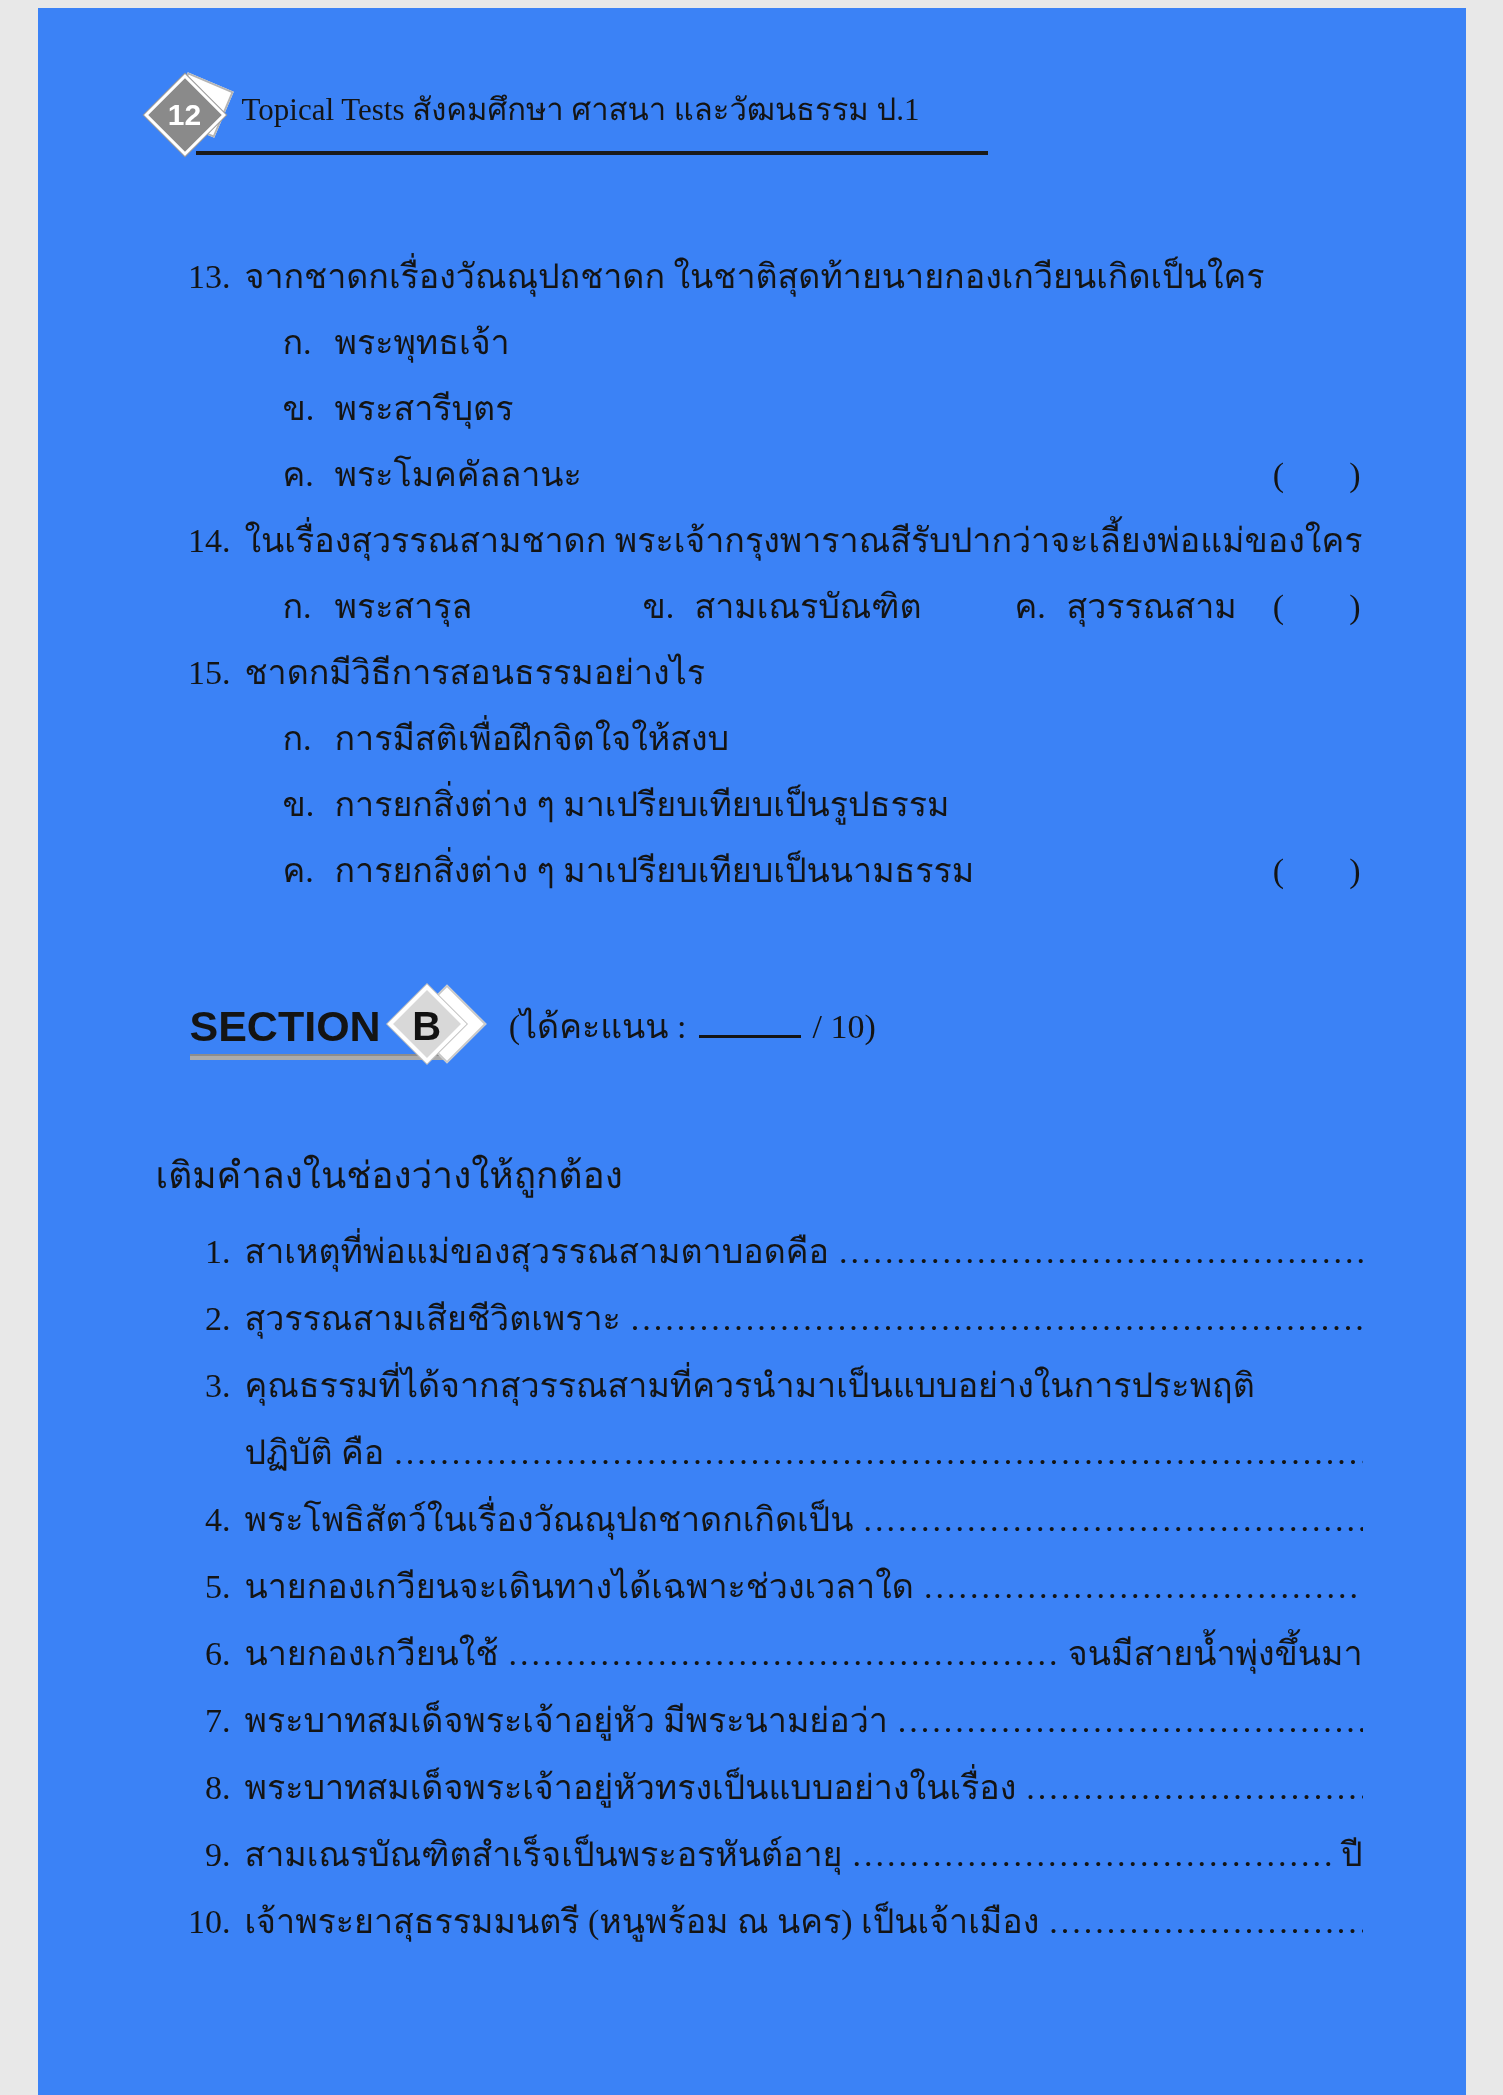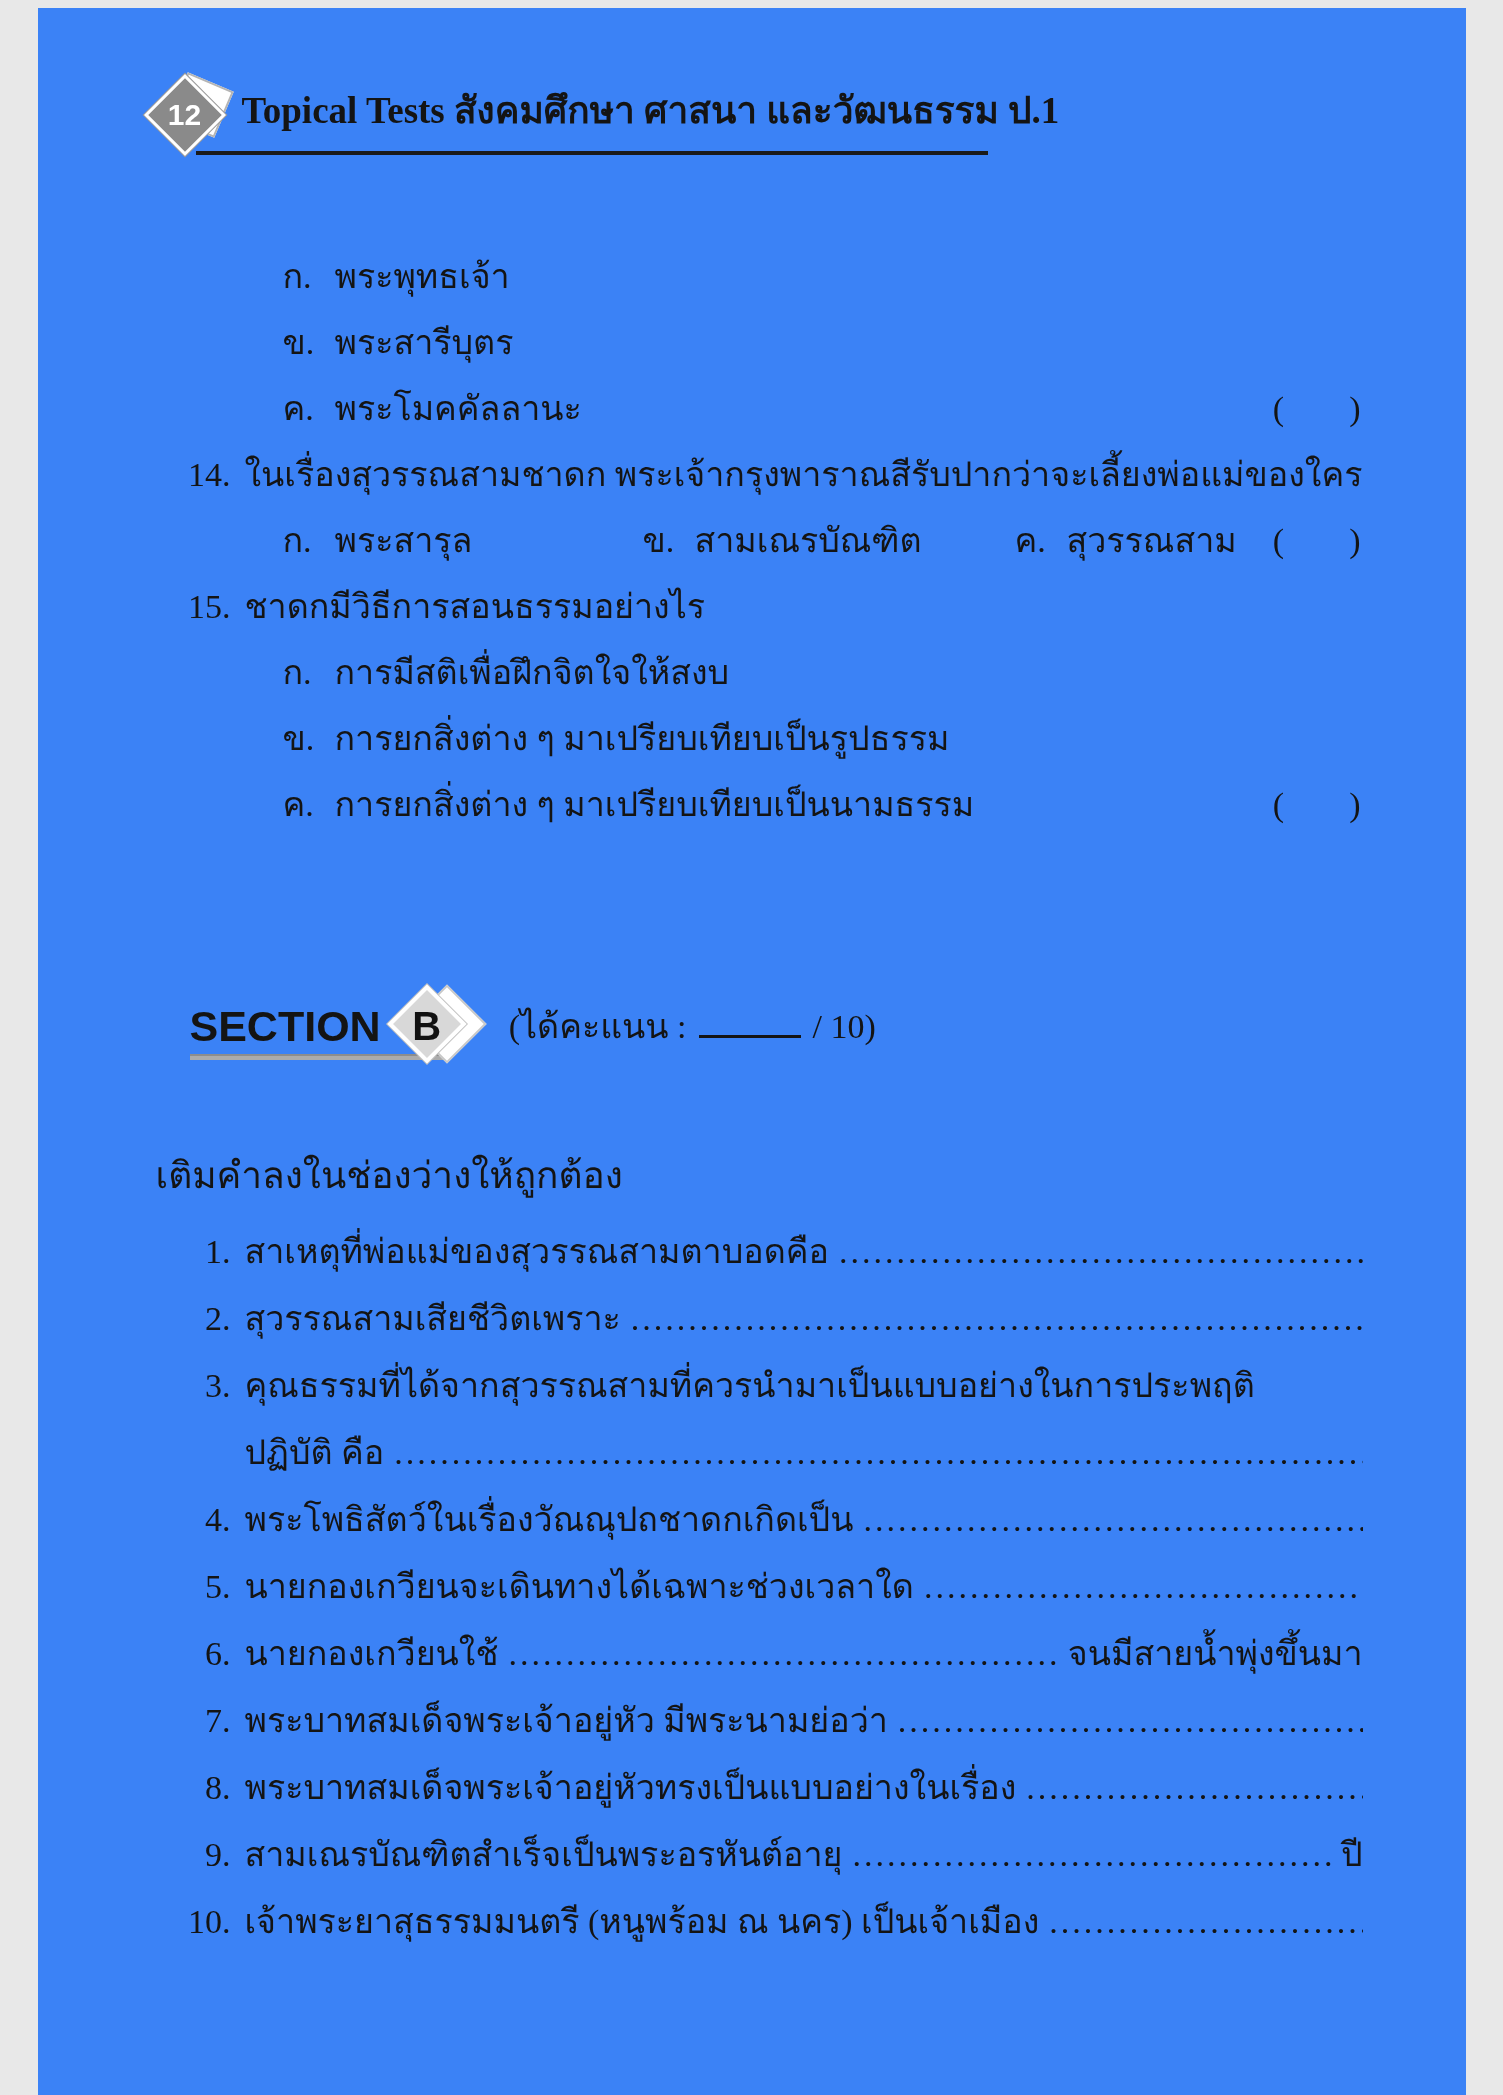--- a/index.html
+++ b/index.html
@@ -16,21 +16,21 @@
     overflow: hidden;
   }
 
   
   .header { position: absolute; left: 104px; top: 64px; display: flex; align-items: center; }
   .header-rule { position: absolute; left: 158px; top: 143px; width: 792px; height: 4px; background: #1a1a1a; }
   .badge { position: relative; width: 86px; height: 86px; flex: 0 0 86px; }
   .badge .echo { position: absolute; left: 34px; top: 8px; width: 50px; height: 50px; border: 2px solid #b5b5b5; background: #ffffff; transform: rotate(23deg); }
   .badge .main { position: absolute; left: 14px; top: 14px; width: 58px; height: 58px; background: #8a8a8a; transform: rotate(45deg); border: 3px solid #ffffff; box-shadow: 0 0 0 1px #9a9a9a; }
   .badge .num { position: absolute; left: 0; top: 0; width: 86px; height: 86px; display: flex; align-items: center; justify-content: center; color: #ffffff; font-family: "Liberation Sans", sans-serif; font-weight: bold; font-size: 30px; }
-  .header-title { margin-left: 14px; font-weight: bold; font-size: 37px; white-space: nowrap; position: relative; top: -6px; }
+  .header-title { margin-left: 14px; font-weight: normal; font-size: 31px; white-space: nowrap; position: relative; top: -6px; }
 
   
   .mc { position: absolute; left: 125px; top: 236px; right: 103px; }
   .q-line { display: flex; line-height: 66px; }
   .q-num { flex: 0 0 68px; text-align: right; margin-right: 14px; }
   .q-text { flex: 1; min-width: 0; }
   .choice { display: flex; align-items: baseline; padding-left: 120px; line-height: 66px; }
   .c-label { flex: 0 0 52px; }
   .c-text { white-space: nowrap; }
   .cg { display: flex; align-items: baseline; }
@@ -73,20 +73,24 @@
       <div class="echo"></div>
       <div class="main"></div>
       <div class="num">12</div>
     </div>
     <div class="header-title">Topical Tests สังคมศึกษา ศาสนา และวัฒนธรรม ป.1</div>
   </div>
 
   <div class="mc">
 
     <div class="mc-q">
+      <div class="q-line">
+        <span class="q-num">13.</span>
+        <span class="q-text">จากชาดกเรื่องวัณณุปถชาดก ในชาติสุดท้ายนายกองเกวียนเกิดเป็นใคร</span>
+      </div>
       <div class="choice">
         <span class="c-label">ก.</span>
         <span class="c-text">พระพุทธเจ้า</span>
       </div>
       <div class="choice">
         <span class="c-label">ข.</span>
         <span class="c-text">พระสารีบุตร</span>
       </div>
       <div class="choice">
         <span class="c-label">ค.</span>

